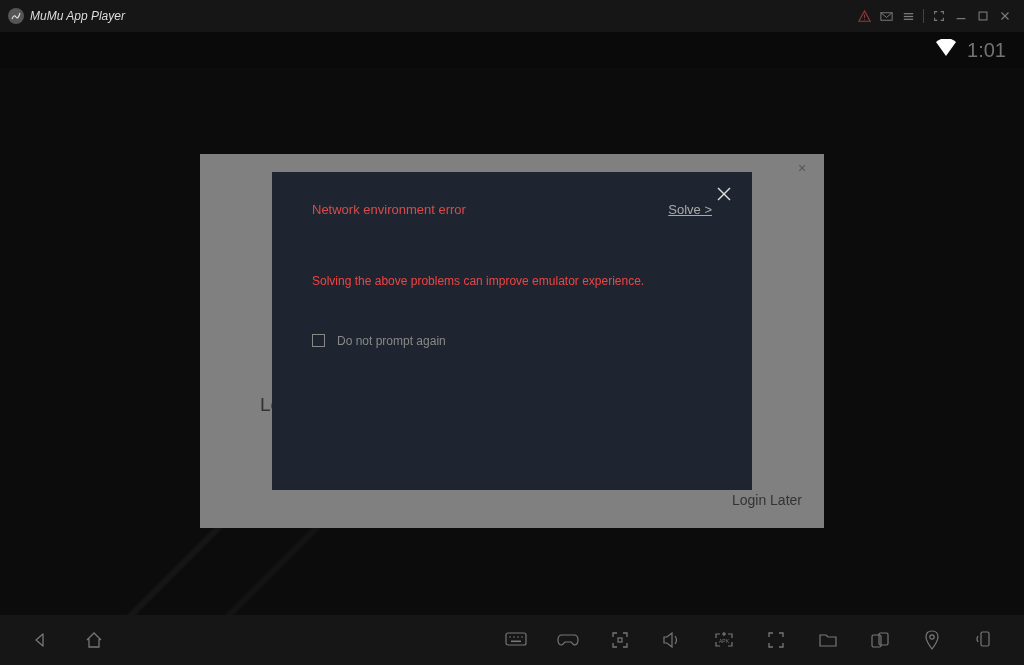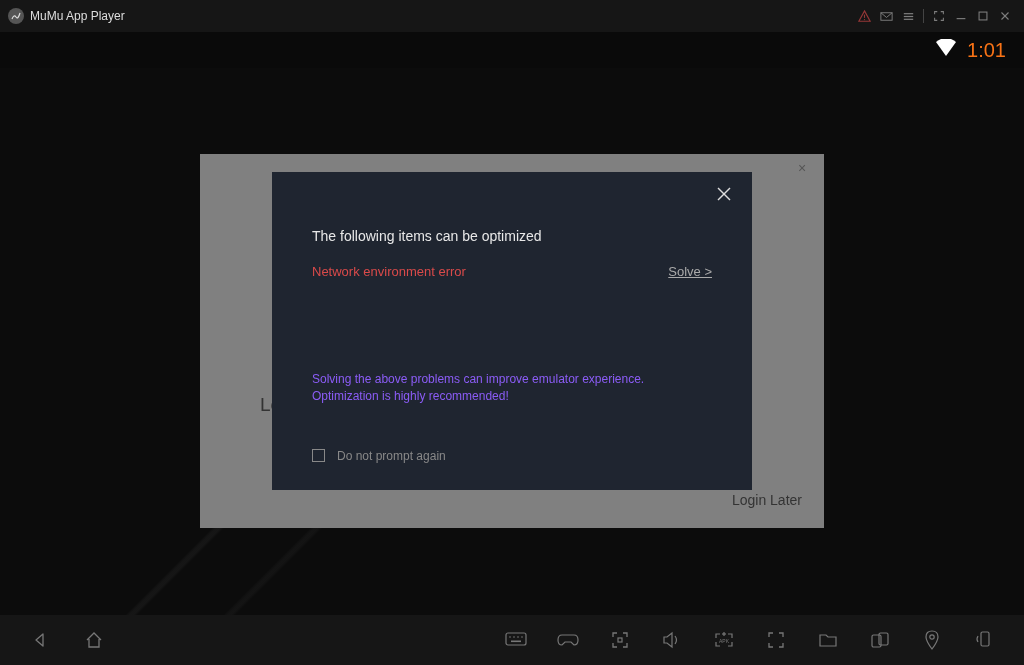--- a/index.html
+++ b/index.html
@@ -24,41 +24,41 @@
     color: #ddd;
   }
   .titlebar .logo {
     width: 16px; height: 16px;
     border-radius: 50%;
     background: #555;
     display: flex; align-items: center; justify-content: center;
     margin-right: 6px;
   }
   .titlebar .logo svg { width: 10px; height: 10px; }
-  .titlebar .title { flex: 0 0 auto; }
+  .titlebar .title { flex: 0 0 auto; font-style: italic; }
   .titlebar .spacer { flex: 1; }
   .titlebar .tb-icon {
     width: 22px; height: 22px;
     display: flex; align-items: center; justify-content: center;
     cursor: pointer;
     opacity: .7;
   }
   .titlebar .sep {
     width: 1px; height: 14px; background: #444; margin: 0 4px;
   }
 
   
   .status-bar {
     height: 36px;
     display: flex;
     align-items: center;
     justify-content: flex-end;
     padding: 0 18px;
     font-size: 20px;
-    color: #f97316;
+    color: #737373;
   }
   .status-bar .wifi { margin-right: 10px; }
 
   
   .stage {
     position: relative;
     height: 570px;
     background: #0c0c0c;
   }
 
@@ -135,23 +135,23 @@
     display: flex;
     justify-content: space-between;
     align-items: center;
     font-size: 13px;
     margin-bottom: 8px;
   }
   .issue-row .issue { color: #d94a4a; }
   .issue-row .solve { color: #aaa; cursor: pointer; text-decoration: underline; }
   .inner-dialog .note {
     font-size: 12px;
-    color: #8b5cf6;
+    color: #ef4444;
     line-height: 1.4;
-    margin-top: 92px;
+    margin-top: 56px;
   }
   .checkbox-row {
     display: flex;
     align-items: center;
     gap: 12px;
     margin-top: 44px;
     font-size: 12px;
     color: #888;
     cursor: pointer;
   }
@@ -257,28 +257,26 @@
     <div class="login-later">Login Later</div>
   </div>
 
   <div class="inner-dialog">
     <div class="close">
       <svg width="16" height="16" viewBox="0 0 16 16">
           <line x1="2" y1="2" x2="14" y2="14" stroke="#ddd" stroke-width="1.4"></line>
           <line x1="14" y1="2" x2="2" y2="14" stroke="#ddd" stroke-width="1.4"></line>
         </svg>
     </div>
-    <h2>The following items can be optimized</h2>
     <div class="issue-row">
       <span class="issue">Network environment error</span>
       <span class="solve">Solve &gt;</span>
     </div>
     <div class="note">
       <span>Solving the above problems can improve emulator experience.</span><br>
-      <span>Optimization is highly recommended!</span>
     </div>
     <div class="checkbox-row">
       <div class="box"></div>
       <span>Do not prompt again</span>
     </div>
   </div>
 </div>
 
 <div class="toolbar">
   <div class="left">

